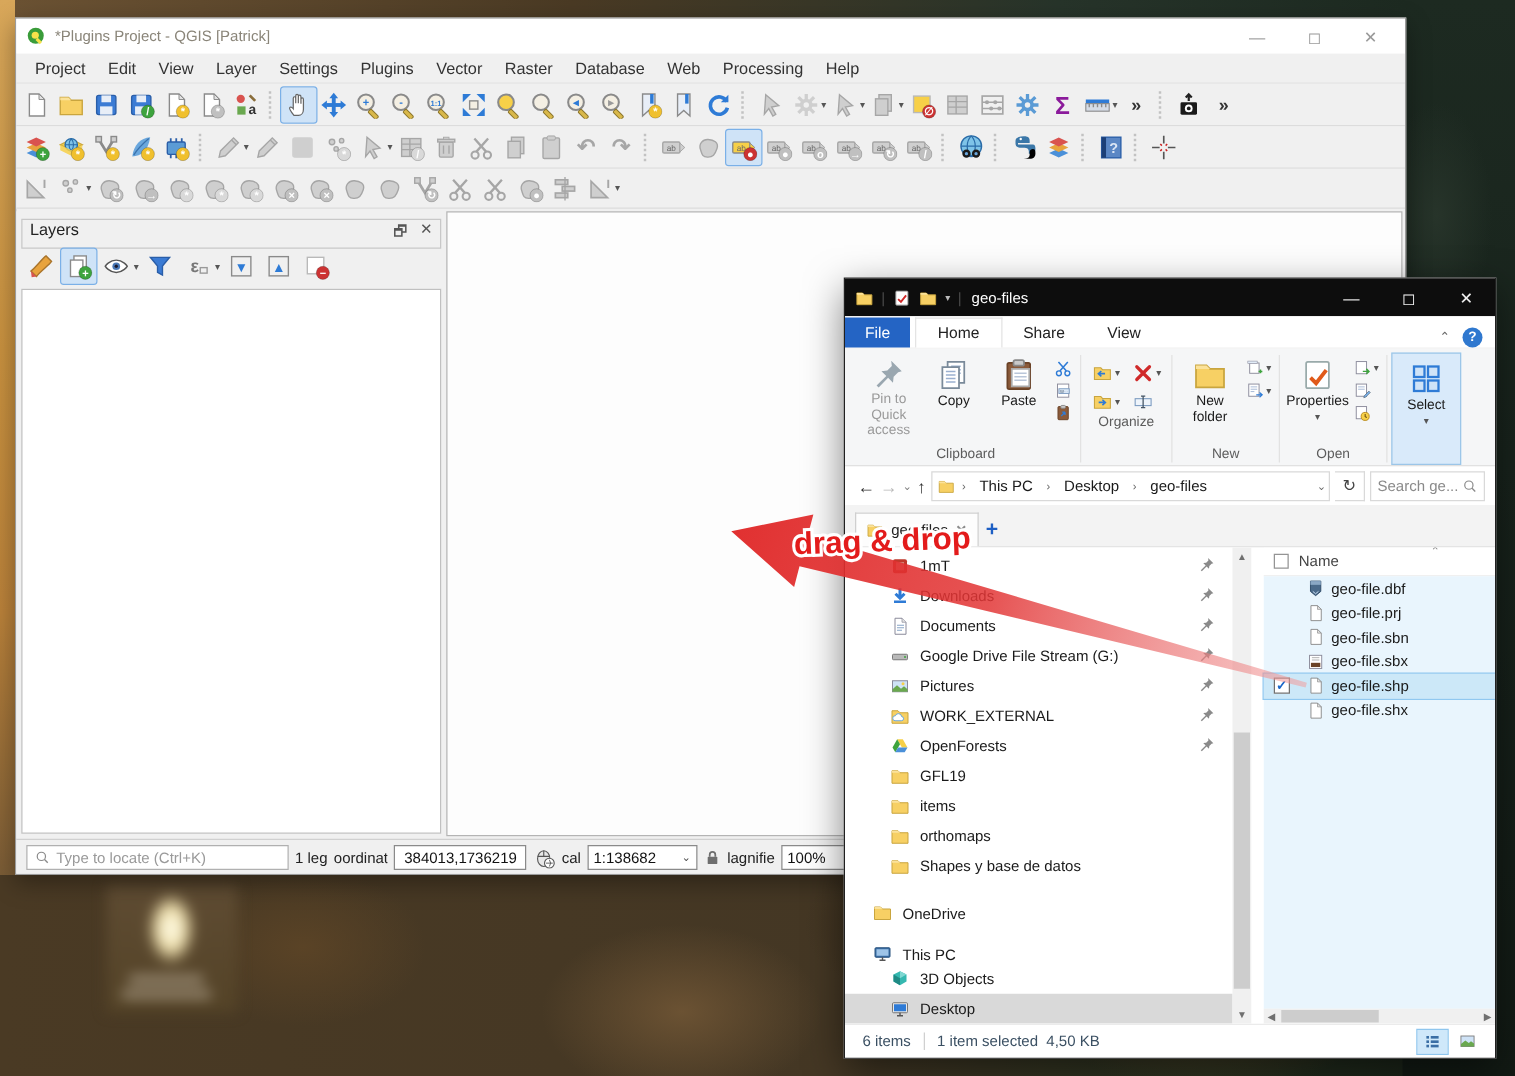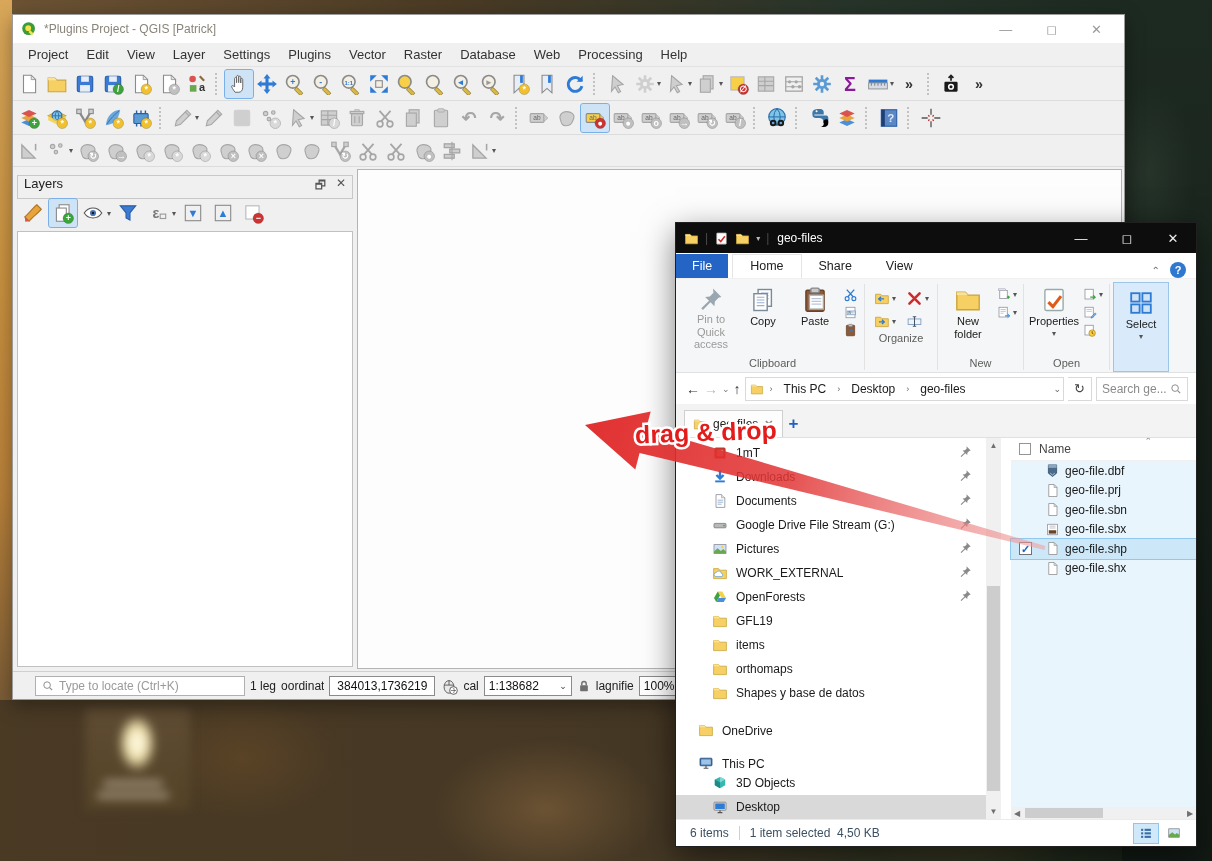--- a/index.html
+++ b/index.html
@@ -63,21 +63,21 @@
   .q-dock { position:absolute; left:0; top:154px; right:0; bottom:28px; background:#f0f0f0; }
   .layers-panel { position:absolute; left:4px; top:6px; width:336px; bottom:4px; }
   .lp-header { height:24px; display:flex; align-items:flex-start; padding:0 6px; font-size:13px; color:#222;
     border:1px solid #c8c8c8; background:#f0f0f0; }
   .lp-header .sp { flex:1; } .lp-header span.btn { color:#555; font-size:12px; margin-left:10px; }
   .lp-toolbar { height:28px; display:flex; align-items:center; gap:2px; padding:2px 2px; }
   .lp-tree { position:absolute; left:0; top:56px; right:0; bottom:0; background:#fff; border:1px solid #c0c0c0; }
   .map-canvas { position:absolute; left:344px; top:0; right:2px; bottom:2px; background:#fdfdfd; border:1px solid #b4b4b4; }
 
   .q-statusbar { position:absolute; left:0; bottom:0; right:0; height:28px; background:#f0f0f0; border-top:1px solid #d0d0d0;
-    display:flex; align-items:center; font-size:12px; color:#222; padding-left:22px; gap:5px; }
+    display:flex; align-items:center; font-size:12px; color:#222; padding-left:8px; gap:5px; }
   .locate-box { width:210px; height:20px; border:1px solid #b0b0b0; background:#fff; display:flex; align-items:center; gap:5px; padding:0 6px; color:#9a9a9a; }
   .sb-text { white-space:nowrap; overflow:hidden; }
   .coord-box { width:106px; height:20px; border:1px solid #8a8a8a; background:#fff; display:flex; align-items:center; justify-content:center; font-size:12px; color:#111; }
   .scale-combo { width:88px; height:20px; border:1px solid #8a8a8a; background:#fff; display:flex; align-items:center; padding:0 4px; justify-content:space-between; color:#111; }
   .magnif-box { width:52px; height:20px; border:1px solid #8a8a8a; background:#fff; display:flex; align-items:center; padding:0 4px; color:#111; }
 
   
   .drag-ghost { position:absolute; left:483px; top:334px; width:106px; height:106px; background:#dcebf7; border:1px solid #bcd8ee; }
   .ghost-file { position:absolute; left:25px; top:17px; width:56px; height:70px; background:#fff; border:1px solid #c9d4de; }
   .ghost-file .fold { position:absolute; right:-1px; top:-1px; width:0; height:0;

